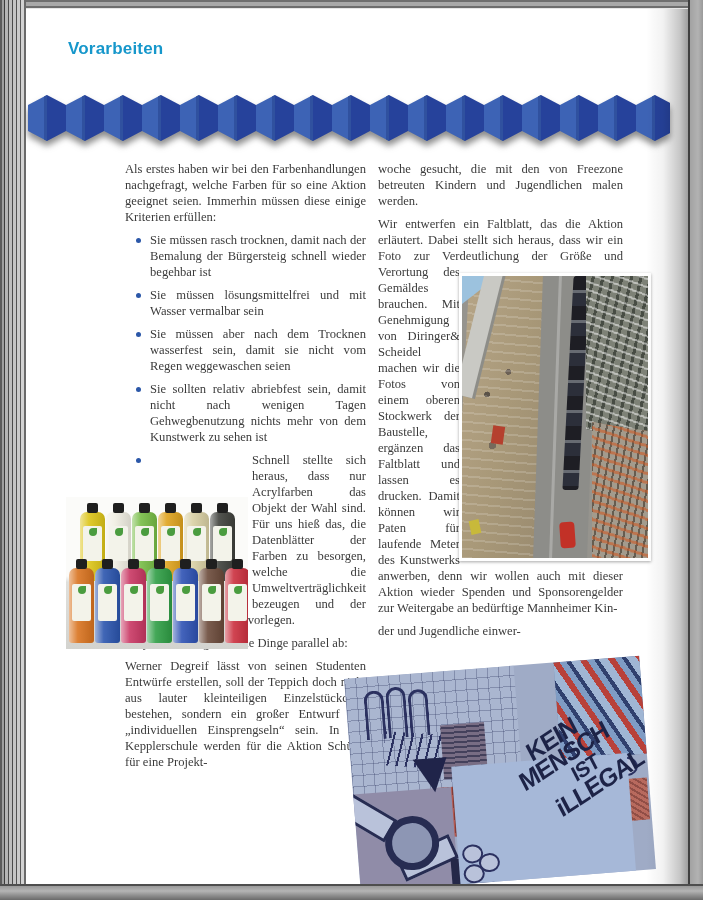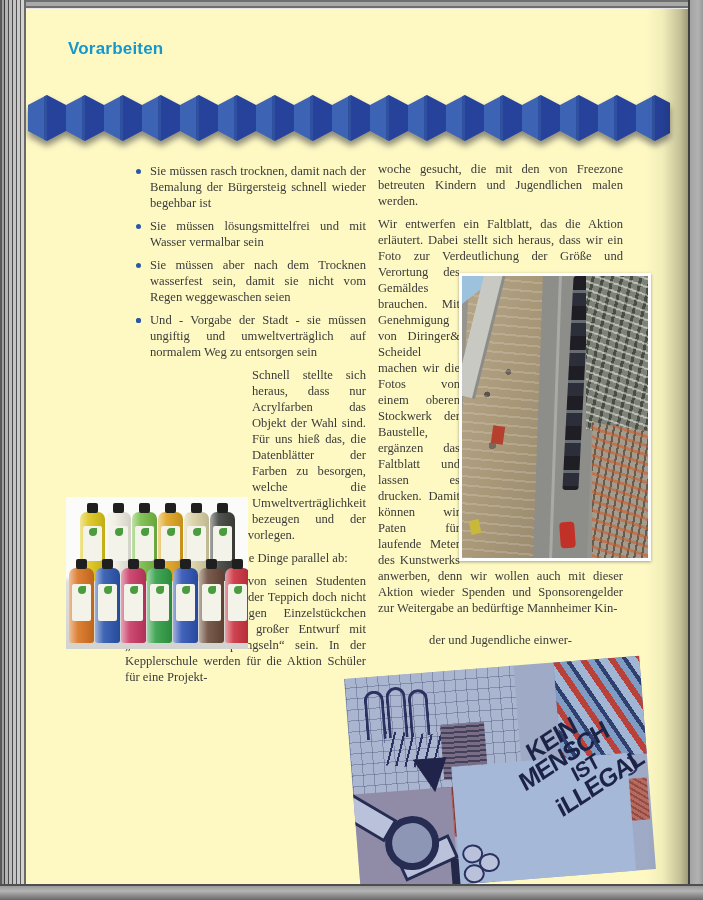--- a/index.html
+++ b/index.html
@@ -8,40 +8,40 @@
   
   .frame-top{position:absolute;left:0;top:0;right:0;height:9px;
     background:linear-gradient(180deg,#6f6f6f 0,#6f6f6f 2px,#a9a9a9 2px,#a9a9a9 6px,#6e6e6e 6px,#6e6e6e 8px,#e6e6e6 8px);}
   .frame-bottom{position:absolute;left:0;bottom:0;right:0;height:16px;
     background:linear-gradient(180deg,#4e4e4e 0,#4e4e4e 2px,#9a9a9a 2px,#b4b4b4 7px,#8a8a8a 12px,#6a6a6a 16px);}
   .frame-right{position:absolute;top:0;bottom:0;right:0;width:15px;
     background:linear-gradient(90deg,#3f3f3f 0,#3f3f3f 2px,#a2a2a2 2px,#b2b2b2 10px,#9a9a9a 15px);}
   .book-edges{position:absolute;left:0;top:0;bottom:0;width:26px;
     background:linear-gradient(90deg,#5a5a5a 0,#5a5a5a 2px,#9e9e9e 2px,#9e9e9e 4px,#3c3c3c 4px,#3c3c3c 5px,#b4b4b4 5px,#b4b4b4 8px,#4a4a4a 8px,#4a4a4a 9px,#bdbdbd 9px,#bdbdbd 12px,#4a4a4a 12px,#4a4a4a 13px,#c4c4c4 13px,#c4c4c4 16px,#505050 16px,#505050 17px,#cacaca 17px,#cacaca 20px,#585858 20px,#585858 21px,#d2d2d2 21px,#d2d2d2 24px,#6a6a6a 24px,#6a6a6a 26px);}
   
-  .page{position:absolute;left:26px;top:9px;width:662px;height:875px;background:#fef9c3;overflow:hidden;}
+  .page{position:absolute;left:26px;top:9px;width:662px;height:875px;background:#ffffff;overflow:hidden;}
   .page-right-shadow{position:absolute;top:0;right:0;bottom:0;width:42px;pointer-events:none;
     background:linear-gradient(90deg,rgba(0,0,0,0) 0,rgba(0,0,0,0.05) 40%,rgba(0,0,0,0.22) 80%,rgba(0,0,0,0.38) 100%);}
   .page-heading{position:absolute;left:42px;top:30px;font-family:"Liberation Sans","DejaVu Sans",sans-serif;
     font-weight:bold;font-size:17px;letter-spacing:0.2px;}
   
   .ribbon{position:absolute;left:2px;top:86px;width:642px;height:50px;
     filter:drop-shadow(0 5px 3px rgba(80,80,80,0.65));}
   
   .columns{position:absolute;left:99px;top:152px;width:498px;display:flex;gap:12px;
     font-size:12.6px;line-height:16px;color:#3b3b3b;}
   .col-left{width:241px;}
   .col-right{width:245px;}
   .para{margin:0 0 7px 0;text-align:justify;}
   .bullets{margin:2px 0 6px 0;padding:0;list-style:none;}
   .bullets li{position:relative;margin:0 0 7px 0;padding-left:25px;text-align:justify;}
   .bullets li .dot{position:absolute;left:11px;top:5.5px;width:5px;height:5px;border-radius:50%;}
   .float-left-spacer{float:left;width:127px;height:158px;}
   .float-right-spacer{float:right;width:163px;height:292px;}
-  .line-right{text-align:center;margin:16px;}
+  .line-right{text-align:left;margin:0;}
   
   .paints{position:absolute;left:40px;top:488px;width:182px;height:152px;
     background:linear-gradient(180deg,#fbfbf9 0,#fbfbf9 52%,#e0e0dc 56%,#d3d3cf 100%);overflow:hidden;}
   .bottle{position:absolute;width:25px;height:80px;}
   .bottle .body{position:absolute;top:9px;left:0;right:0;bottom:0;border-radius:7px 7px 3px 3px;
     background-image:linear-gradient(90deg,rgba(255,255,255,0.55) 0,rgba(255,255,255,0.1) 35%,rgba(0,0,0,0.12) 100%);}
   .bottle .cap{position:absolute;top:0;left:7px;width:11px;height:10px;background:#1f1f1f;border-radius:2px;}
   .bottle .label{position:absolute;top:30%;left:3px;right:3px;height:44%;background:#f3f3ea;border-radius:2px;}
   .bottle .label::after{content:'';position:absolute;top:2px;left:50%;margin-left:-4px;width:8px;height:8px;
     background:#4a9c3f;border-radius:50% 0 50% 50%;}
@@ -130,26 +130,27 @@
           <polygon points="0,10 19,0 19,46 0,36" fill="#3d63b5"></polygon>
           <polygon points="19,0 38,10 38,36 19,46" fill="#26429b"></polygon>
           <polygon points="16,1.6 19,0 19,46 16,44.4" fill="#30519f"></polygon>
         </pattern>
       </defs>
       <rect x="0" y="0" width="642" height="50" fill="url(#pleat)"></rect>
     </svg>
 
     <div class="columns">
       <div class="col-left">
+        <p class="para">Als erstes haben wir bei den Farbenhandlungen nachgefragt, welche Farben für so eine Aktion geeignet seien. Immerhin müssen diese einige Kriterien erfüllen:</p>
         <ul class="bullets">
           <li><span class="dot" style="background: rgb(43, 87, 168);"></span><span>Sie müssen rasch trocknen, damit nach der Bemalung der Bürgersteig schnell wieder begehbar ist</span></li>
           <li><span class="dot" style="background: rgb(43, 87, 168);"></span><span>Sie müssen lösungsmittelfrei und mit Wasser vermalbar sein</span></li>
           <li><span class="dot" style="background: rgb(43, 87, 168);"></span><span>Sie müssen aber nach dem Trocknen wasserfest sein, damit sie nicht vom Regen weggewaschen seien</span></li>
+          <li><span class="dot" style="background: rgb(43, 87, 168);"></span><span>Sie sollten relativ abriebfest sein, damit nicht nach wenigen Tagen Gehwegbenutzung nichts mehr von dem Kunstwerk zu sehen ist</span></li>
           <li><span class="dot" style="background: rgb(43, 87, 168);"></span></li>
-          <li><span class="dot" style="background: rgb(43, 87, 168);"></span><span>Und - Vorgabe der Stadt - sie müssen ungiftig und umweltverträglich auf normalem Weg zu entsorgen sein</span></li>
         </ul>
         <p class="para"><span class="float-left-spacer"></span><span>Schnell stellte sich heraus, dass nur Acrylfarben das Objekt der Wahl sind. Für uns hieß das, die Datenblätter der Farben zu besorgen, welche die Umweltverträglichkeit bezeugen und der Stadt zur Genehmigung vorlegen.</span></p>
         <p class="para">Ab jetzt laufen ganz viele Dinge parallel ab:</p>
         <p class="para">Werner Degreif lässt von seinen Studenten Entwürfe erstellen, soll der Teppich doch nicht aus lauter kleinteiligen Einzelstückchen bestehen, sondern ein großer Entwurf mit „individuellen Einsprengseln“ sein. In der Kepplerschule werden für die Aktion Schüler für eine Projekt-</p>
       </div>
 
       <div class="col-right">
         <p class="para">woche gesucht, die mit den von Freezone betreuten Kindern und Jugendlichen malen werden.</p>
         <p class="para"><span>Wir entwerfen ein Faltblatt, das die Aktion erläutert. Dabei stellt sich heraus, dass wir ein Foto zur Verdeutlichung der Größe und </span><span class="float-right-spacer"></span><span>Verortung des Gemäldes brauchen. Mit Genehmigung von Diringer&amp; Scheidel machen wir die Fotos von einem oberen Stockwerk der Baustelle, ergänzen das Faltblatt und lassen es drucken. Damit können wir Paten für laufende Meter des Kunstwerks anwerben, denn wir wollen auch mit dieser Aktion wieder Spenden und Sponsorengelder zur Weitergabe an bedürftige Mannheimer Kin-</span></p>
         <div class="line-right">der und Jugendliche einwer-</div>

